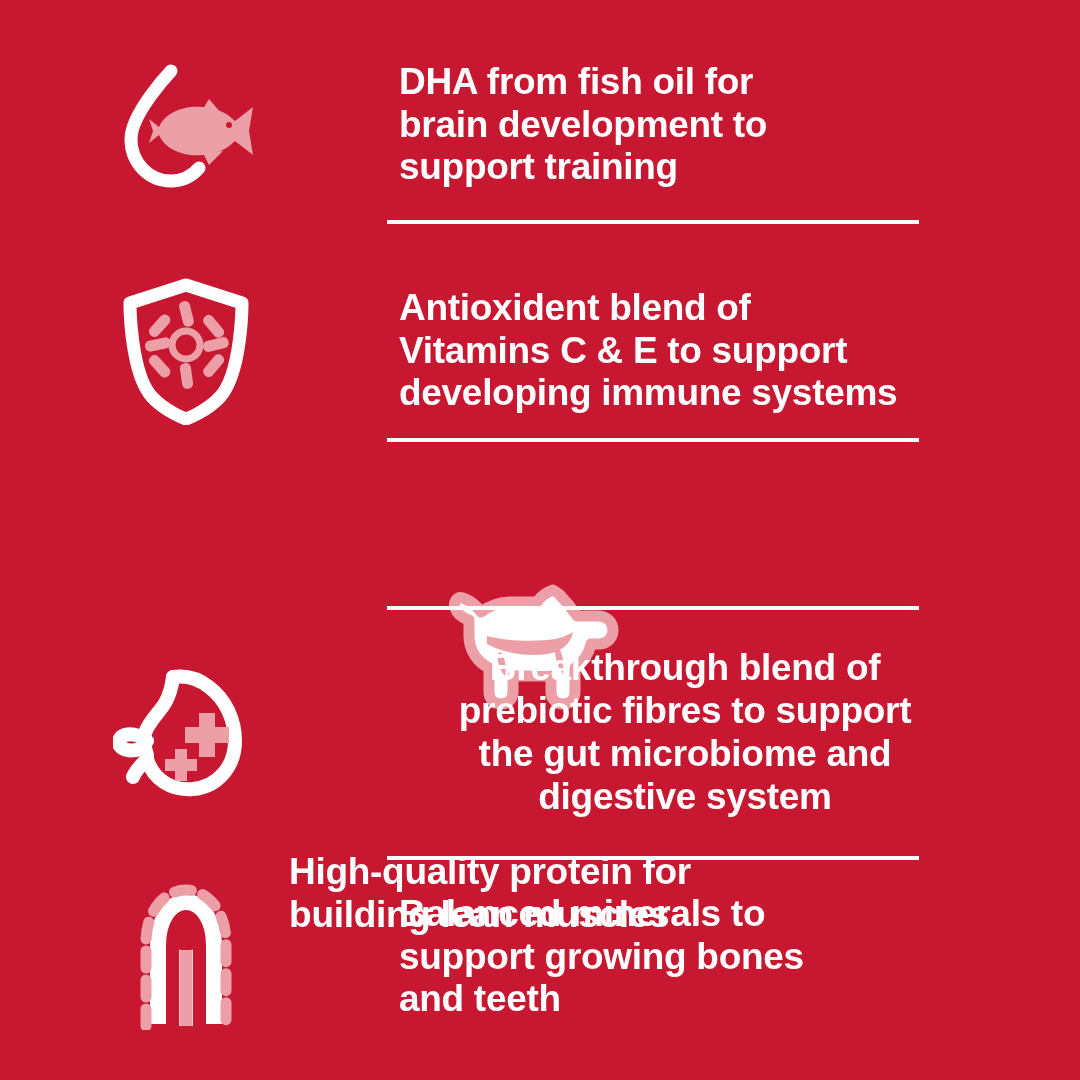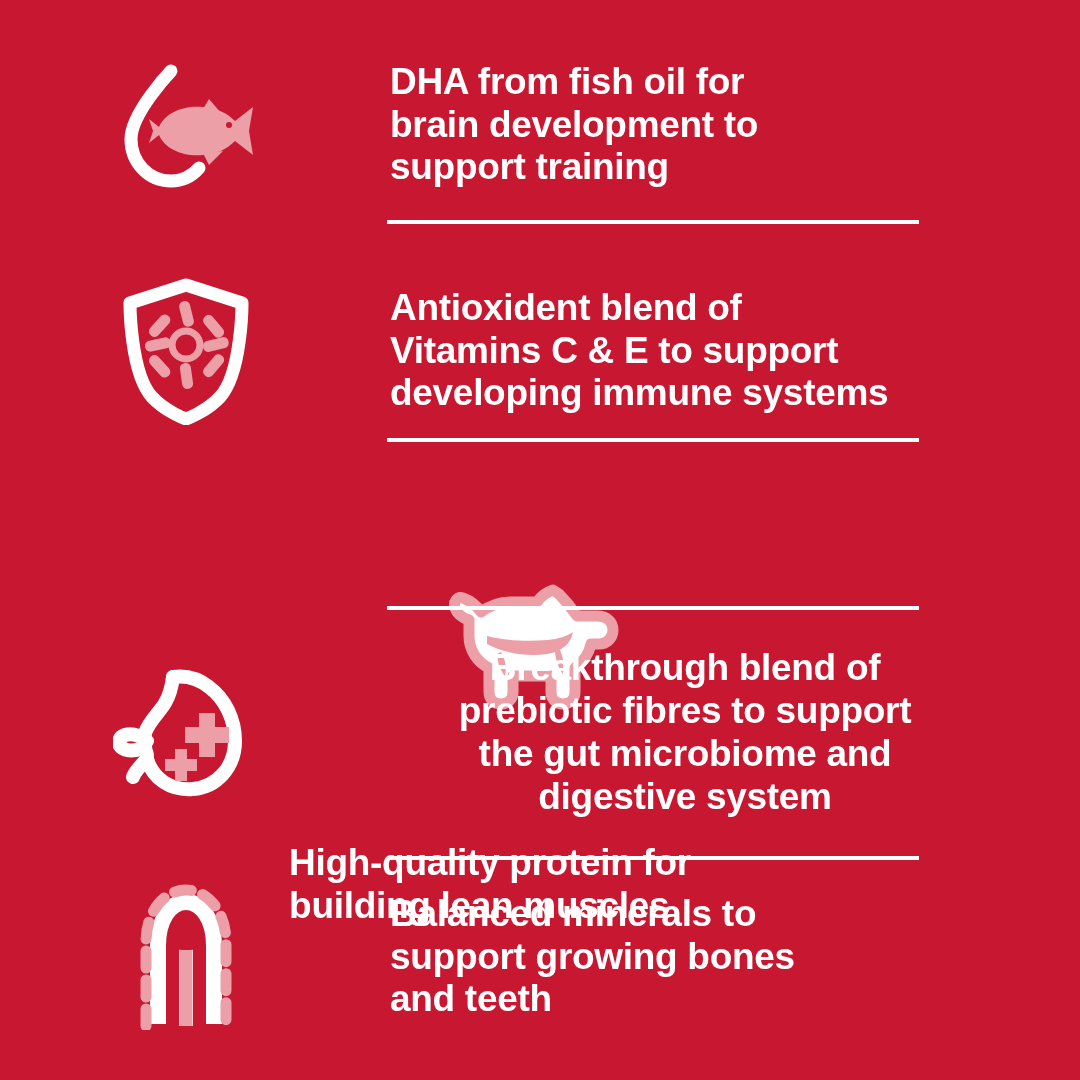--- a/index.html
+++ b/index.html
@@ -42,21 +42,21 @@
     flex: 1 1 auto;
     padding-right: 100px;
   }
   .feature-text {
     color: #FFFFFF;
     font-family: "Liberation Sans", sans-serif;
     font-weight: bold;
     font-size: 37px;
     line-height: 1.16;
     letter-spacing: -0.3px;
-    margin: 0;
+    margin: 9px;
     white-space: pre-line;
   }
   .divider {
     position: absolute;
     left: 387px;
     width: 532px;
     height: 4px;
     background: #FFFFFF;
   }
 </style>

